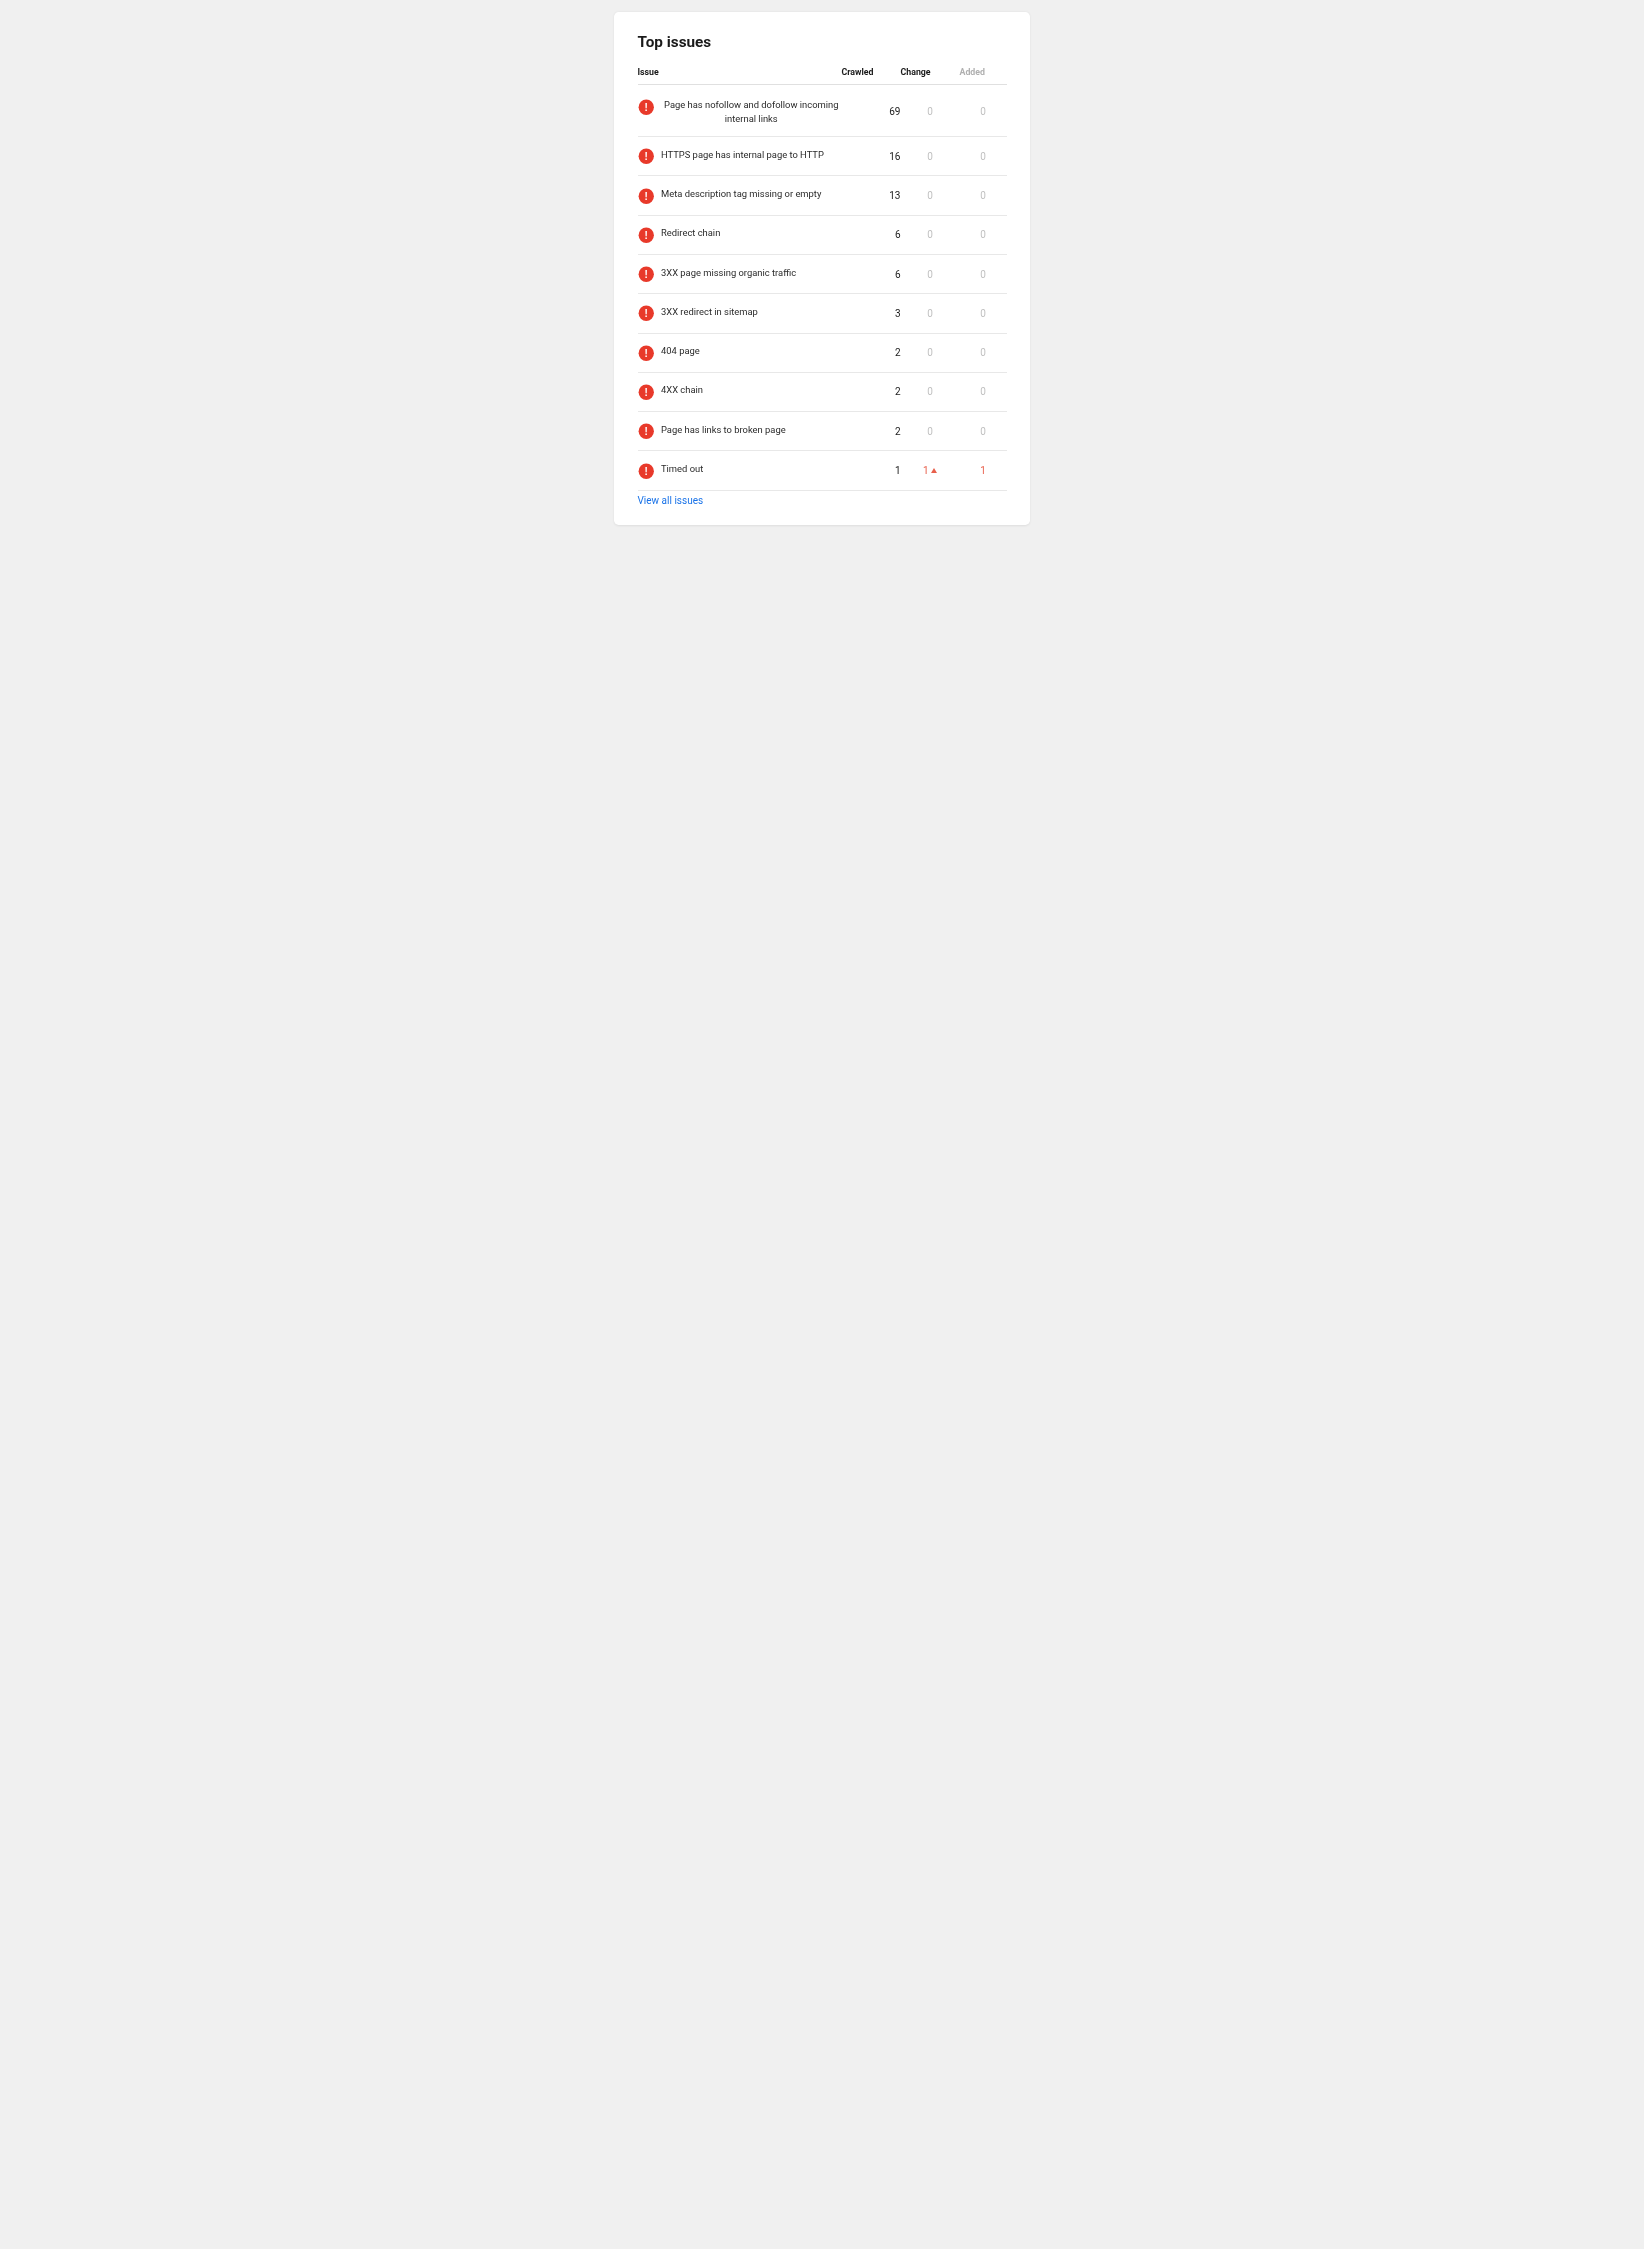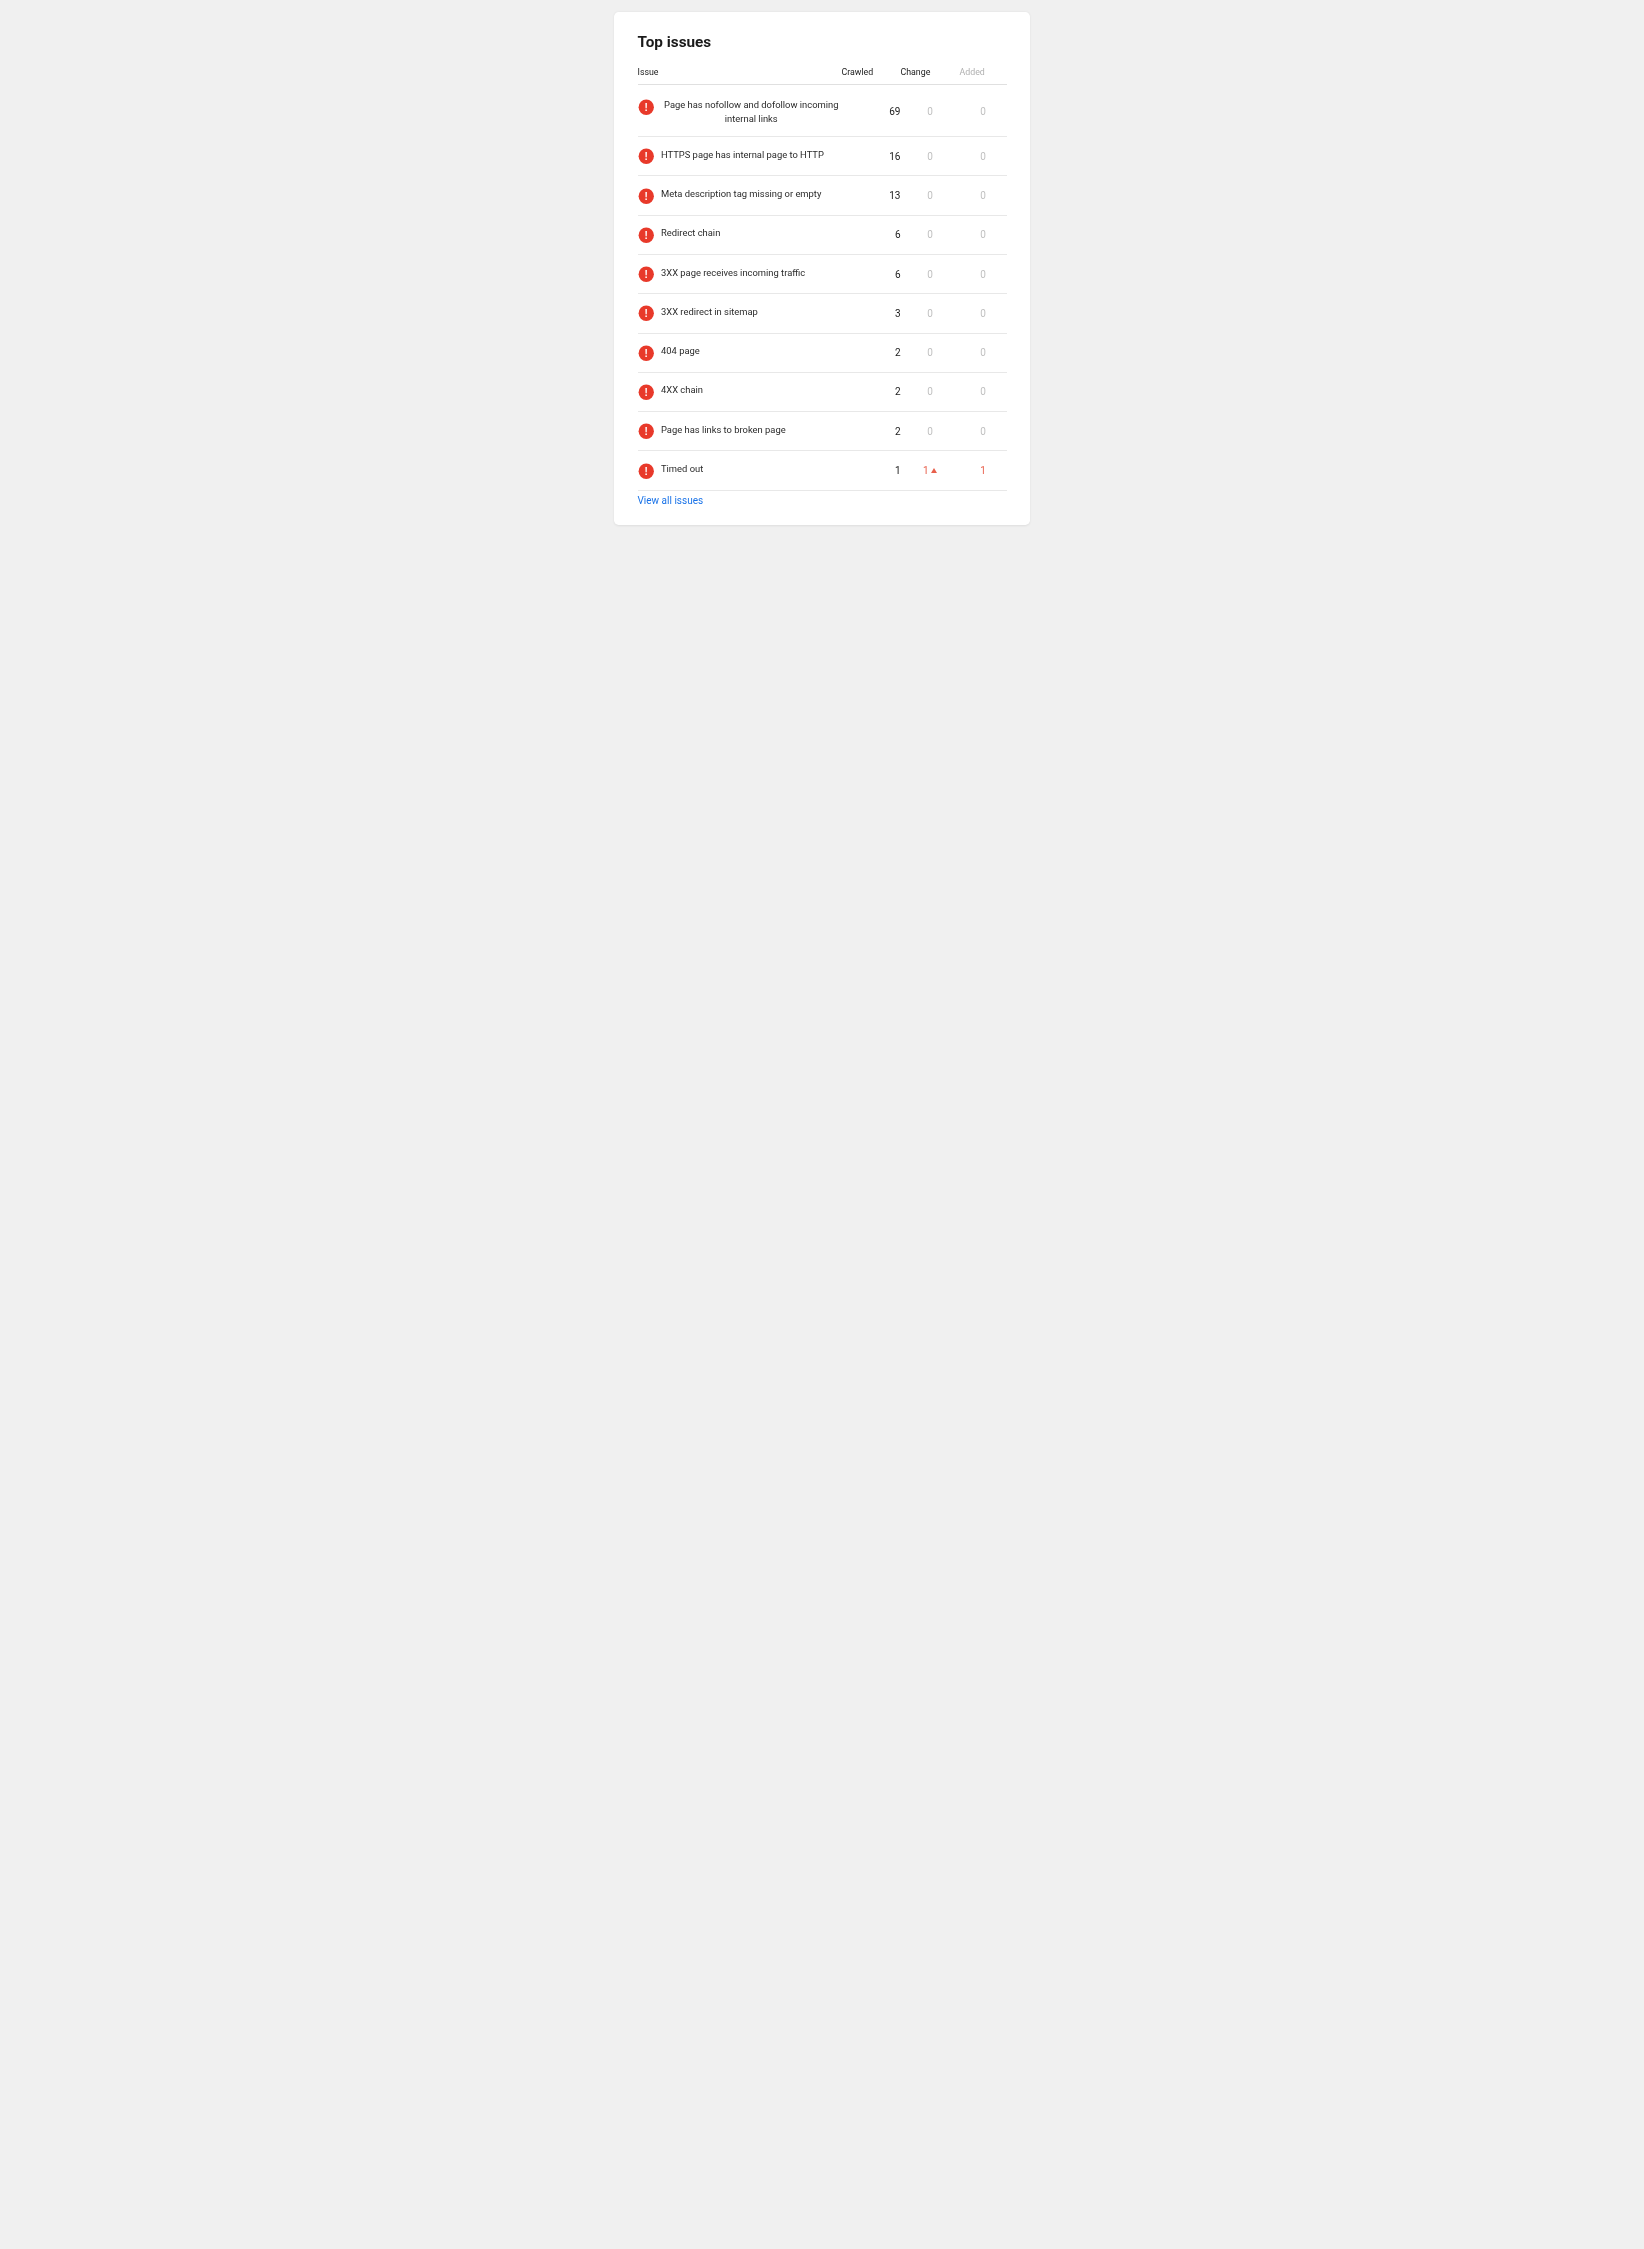--- a/index.html
+++ b/index.html
@@ -36,21 +36,21 @@
     .table-header {
       display: grid;
       grid-template-columns: 1fr 59px 59px 47px;
       border-bottom: 1.2px solid #e0e0e0;
       padding-bottom: 7px;
       margin-bottom: 2.4px;
     }
 
     .table-header .col-label {
       font-size: 8.8px;
-      font-weight: 400;
+      font-weight: 700;
       color: #1a1a1a;
     }
 
     .table-header .col-label.muted {
       color: #b0b0b0;
     }
 
     .table-header .col-label:not(:first-child) {
       text-align: left;
     }
@@ -201,21 +201,21 @@
         <div class="issue-cell-number">6</div>
         <div class="issue-cell-change">0</div>
         <div class="issue-cell-added">0</div>
       </div>
       <div class="issue-row">
         <div class="issue-cell-issue">
           <div class="issue-icon"><svg viewBox="0 0 28 28" fill="none" xmlns="http://www.w3.org/2000/svg">
       <circle cx="14" cy="14" r="13" fill="#e8392a"></circle>
       <text x="14" y="20" text-anchor="middle" font-size="17" font-weight="900" fill="white" font-family="Arial">!</text>
     </svg></div>
-          <span class="issue-text">3XX page receives incoming traffic</span>
+          <span class="issue-text">3XX page missing organic traffic</span>
         </div>
         <div class="issue-cell-number">6</div>
         <div class="issue-cell-change">0</div>
         <div class="issue-cell-added">0</div>
       </div>
       <div class="issue-row">
         <div class="issue-cell-issue">
           <div class="issue-icon"><svg viewBox="0 0 28 28" fill="none" xmlns="http://www.w3.org/2000/svg">
       <circle cx="14" cy="14" r="13" fill="#e8392a"></circle>
       <text x="14" y="20" text-anchor="middle" font-size="17" font-weight="900" fill="white" font-family="Arial">!</text>

